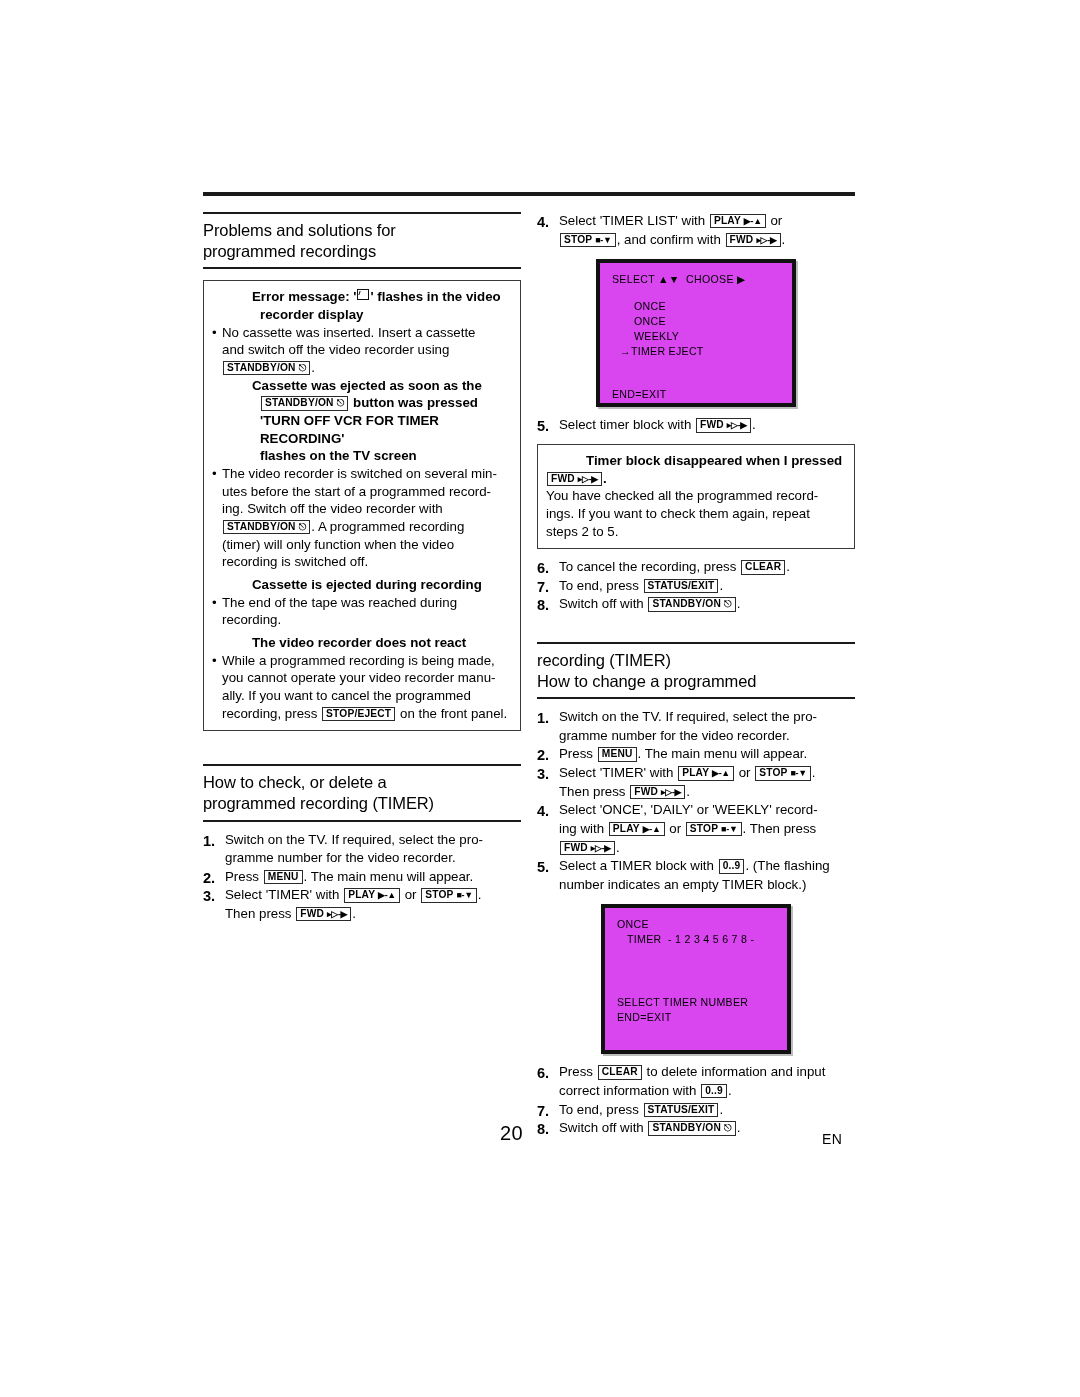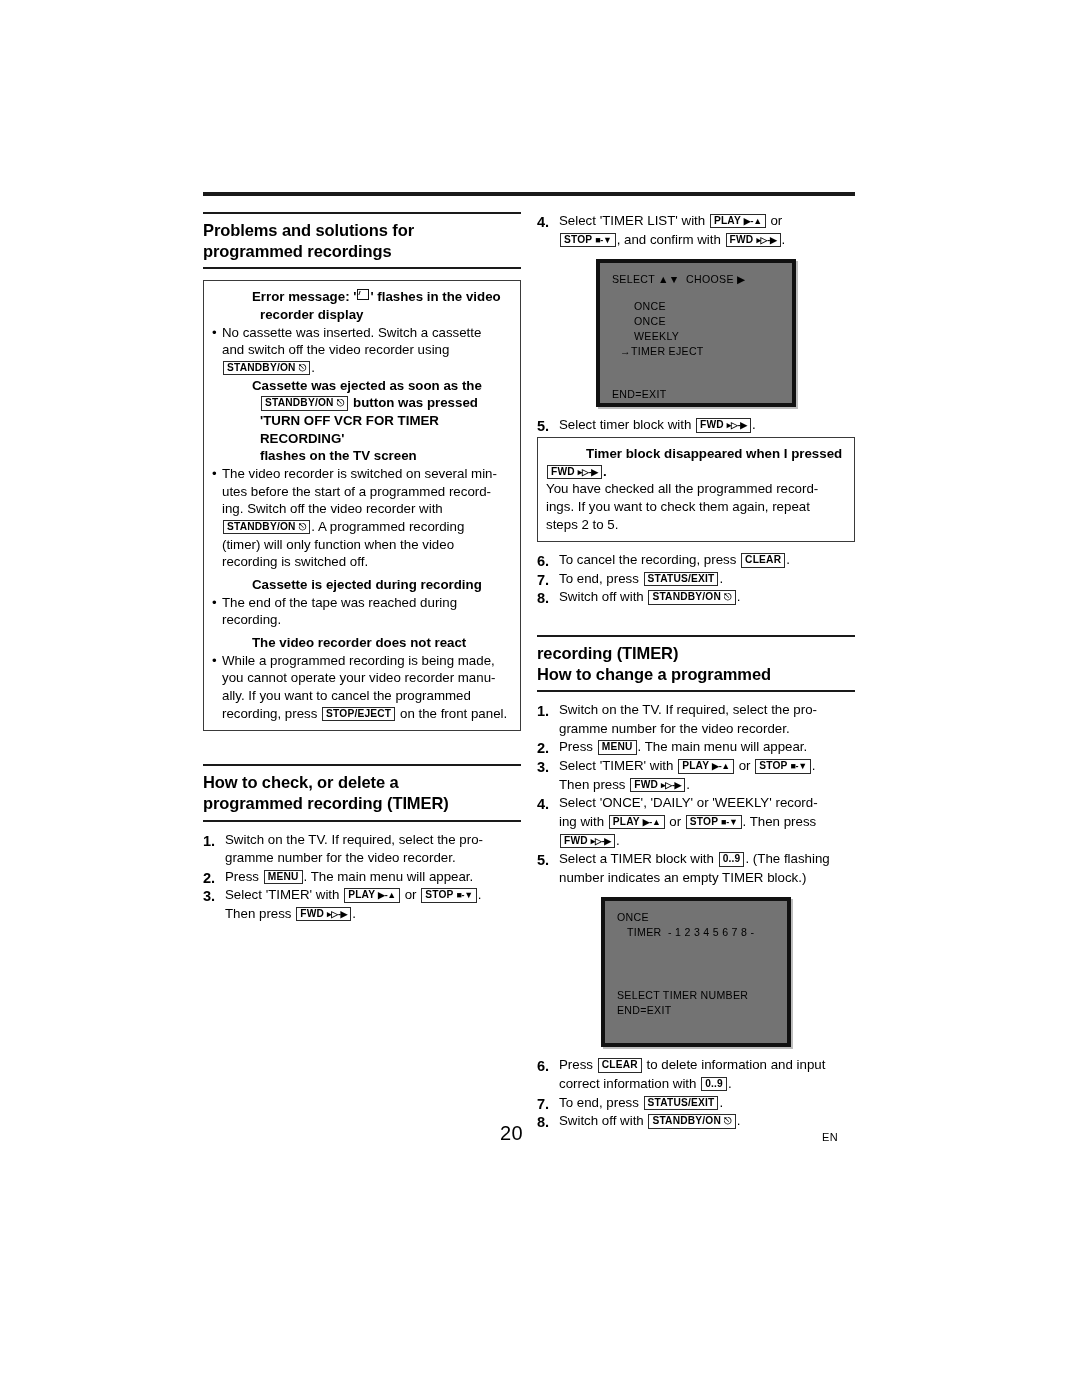--- a/index.html
+++ b/index.html
@@ -43,34 +43,34 @@
   .col-left  { left: 203px; }
   .col-right { left: 537px; }
 
   
   .section-head {
     margin: 0 0 0 0;
     padding: 6px 0 5px 0;
     border-top: 2.5px solid #1a1a1a;
     border-bottom: 2.5px solid #1a1a1a;
     font-size: 16.5px;
-    font-weight: bold;
+    font-weight: normal;
     line-height: 1.28;
     letter-spacing: -0.1px;
   }
   .section-head .l2 { display: block; }
 
   
   .note-box {
     border: 1px solid #3a3a3a;
     padding: 7px 8px 8px 8px;
     margin-top: 11px;
     box-sizing: border-box;
   }
-  .note-box.tight { margin-top: 2px; }
+  .note-box.tight { margin-top: 9px; }
 
   .note-title {
     font-size: 13.3px;
     font-weight: bold;
     line-height: 1.33;
     margin: 0 0 0 0;
     padding-left: 40px;
   }
   .note-title + .note-title { margin-top: 0; margin-left: 8px; }
 
@@ -159,21 +159,21 @@
     left: 1px; top: 1px;
     width: 6px; height: 4px;
     border-left: 1.2px solid #111;
     transform: skewX(-18deg);
   }
 
   
   .tv {
     position: relative;
     box-sizing: border-box;
-    background: #737373;
+    background: #d946ef;
     border: 4px solid #111111;
     box-shadow: 2px 2px 0 0 #bdbdbd;
     padding: 9px 10px 10px 12px;
     font-size: 10.6px;
     line-height: 1.42;
     letter-spacing: 0.3px;
   }
   .tv-wrap {
     margin: 10px 0 0 0;
     display: flex;
@@ -195,21 +195,21 @@
     position: absolute;
     left: 500px;
     top: 1122px;
     font-size: 20px;
     letter-spacing: 0.5px;
   }
   .lang-code {
     position: absolute;
     left: 822px;
     top: 1131px;
-    font-size: 11px;
+    font-size: 14px;
     letter-spacing: 0.4px;
   }
 </style>
 </head>
 <body>
 
 <div class="page">
 
   <div class="top-rule"></div>
 
@@ -220,21 +220,21 @@
       <span class="l2">programmed recordings</span>
     </h2>
 
     <div class="note-box">
 
       <div class="note-title">
         <span>Error message: '</span><span class="glyph-cassette"></span><span>' flashes in the video</span>
       </div>
       <div class="note-title">recorder display</div>
       <div class="bullet">
-        <span>No cassette was inserted. Switch a cassette</span><br>
+        <span>No cassette was inserted. Insert a cassette</span><br>
         <span>and switch off the video recorder using</span><br>
         <span class="key"><span>STANDBY/ON</span> <span class="pw">⎋</span></span><span>.</span>
       </div>
 
       <div class="note-title">Cassette was ejected as soon as the</div>
       <div class="note-title">
         <span class="key"><span>STANDBY/ON</span> <span class="pw">⎋</span></span>
         <span>button was pressed</span>
       </div>
 

